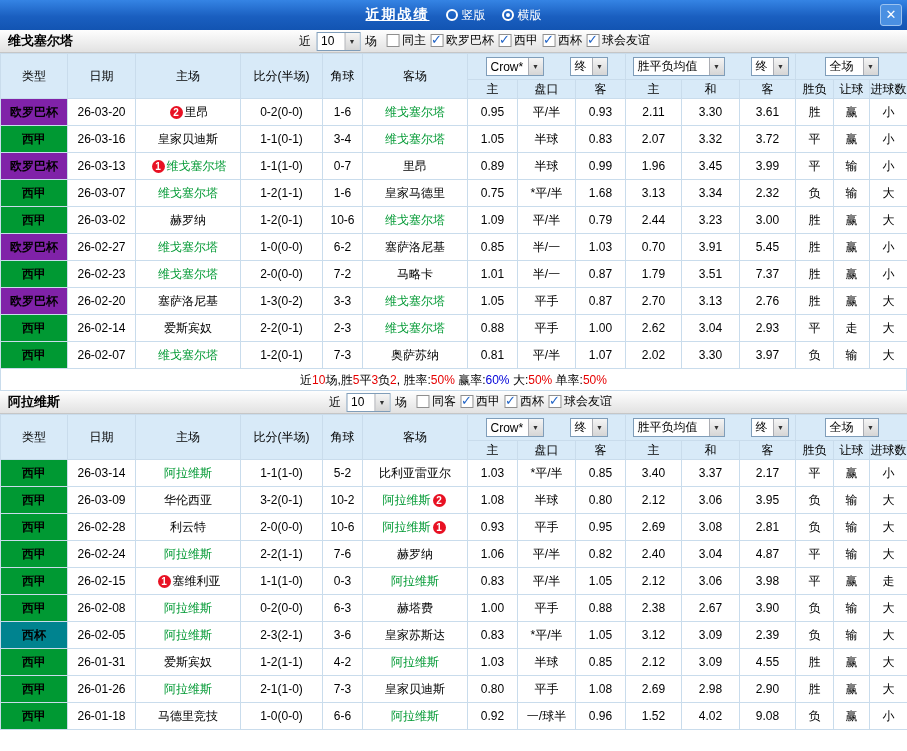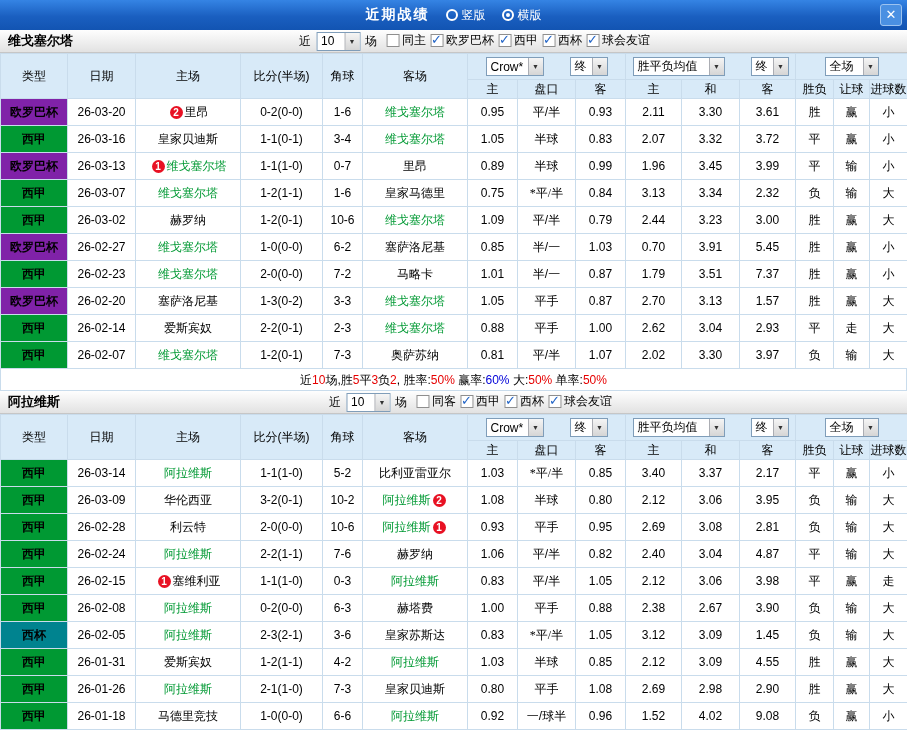--- a/index.html
+++ b/index.html
@@ -3,21 +3,21 @@
 <meta charset="utf-8">
 <style>
   * { box-sizing: border-box; margin: 0; padding: 0; }
   html,body { width: 907px; height: 751px; overflow: hidden; background: #fff;
     font-family: "Liberation Sans", "DejaVu Sans", sans-serif; }
 
   
   .titlebar { height: 30px; background: linear-gradient(180deg,#3584e4 0%,#1a5fc0 55%,#1254b2 100%);
     display: flex; align-items: center; position: relative; }
   .tb-center { display: flex; align-items: center; margin: 0 auto; gap: 16px; }
-  .tb-title { color: #fff; font-size: 14px; font-weight: bold; letter-spacing: 2px; }
+  .tb-title { color: #fff; font-size: 14px; font-weight: bold; letter-spacing: 2px; text-decoration: underline; }
   .radio-opt { display: inline-flex; align-items: center; gap: 4px; color: #fff; font-size: 12px; cursor: pointer; }
   .radio-icon { width: 12px; height: 12px; border: 2px solid #fff; border-radius: 50%; display: inline-block; position: relative; }
   .radio-opt.selected .radio-icon::after { content:""; position:absolute; left:2px; top:2px; width:4px; height:4px; border-radius:50%; background:#fff; }
   .close-btn { position: absolute; right: 5px; top: 4px; width: 22px; height: 22px; background: #4a90e2;
     border: 1px solid #9cc3f0; border-radius: 3px; color: #fff; font-size: 13px; font-weight: bold;
     text-align: center; line-height: 20px; cursor: pointer; }
 
   
   .section-header { height: 23px; background: linear-gradient(180deg,#fefefe,#e2e2e2);
     border-bottom: 1px solid #c6c6c6; display: flex; align-items: center; padding: 0 8px; position: relative; }
@@ -40,21 +40,21 @@
   .grid thead th { background: #d8eaf8; font-weight: normal; color: #000; }
   .dd-row th { height: 26px; }
   .sub-row th { height: 19px; }
   .grid td { height: 27px; color: #000; background: #fff; }
   .dd-wrap { display: flex; align-items: flex-end; justify-content: center; gap: 26px; }
   .sel-src { width: 58px; } .sel-fin { width: 38px; } .sel-avg { width: 92px; } .sel-scope { width: 54px; }
 
   .type-cell { color: #fff; font-weight: bold; }
   .focus { color: #009933; }
   .score-cell { color: #e60000; }
-  .hcap-red { color: #e60000; font-family: Liberation Serif, serif; }
+  .hcap-red { color: #e60000; }
   .badge { display: inline-block; min-width: 13px; height: 13px; line-height: 13px; background: #e81123;
     color: #fff; border-radius: 50%; font-size: 10px; font-weight: bold; margin: 0 2px; vertical-align: middle; }
   .c-red { color: #e60000; } .c-green { color: #009933; } .c-blue { color: #0000d8; } .c-black { color: #000; }
 
   .summary { height: 22px; line-height: 22px; text-align: center; font-size: 12px;
     border: 1px solid #c9dcec; border-top: none; background: #fff; }
 </style>
 </head>
 <body>
 
@@ -229,21 +229,21 @@
           </tr>
           <tr>
             <td class="type-cell" style="background: rgb(0, 153, 51);">西甲</td>
             <td>26-03-07</td>
             <td class="team-cell"><span class="focus">维戈塞尔塔</span></td>
             <td class="score-cell">1-2(1-1)</td>
             <td>1-6</td>
             <td class="team-cell"><span>皇家马德里</span></td>
             <td>0.75</td>
             <td class="hcap-red">*平/半</td>
-            <td>0.84</td>
+            <td>1.68</td>
             <td>3.13</td>
             <td>3.34</td>
             <td>2.32</td>
             <td class="res c-red">负</td>
             <td class="res c-green">输</td>
             <td class="res c-red">大</td>
           </tr>
           <tr>
             <td class="type-cell" style="background: rgb(0, 153, 51);">西甲</td>
             <td>26-03-02</td>
@@ -300,21 +300,21 @@
             <td>26-02-20</td>
             <td class="team-cell"><span>塞萨洛尼基</span></td>
             <td class="score-cell">1-3(0-2)</td>
             <td>3-3</td>
             <td class="team-cell"><span class="focus">维戈塞尔塔</span></td>
             <td>1.05</td>
             <td>平手</td>
             <td>0.87</td>
             <td>2.70</td>
             <td>3.13</td>
-            <td>1.57</td>
+            <td>2.76</td>
             <td class="res c-red">胜</td>
             <td class="res c-red">赢</td>
             <td class="res c-red">大</td>
           </tr>
           <tr>
             <td class="type-cell" style="background: rgb(0, 153, 51);">西甲</td>
             <td>26-02-14</td>
             <td class="team-cell"><span>爱斯宾奴</span></td>
             <td class="score-cell">2-2(0-1)</td>
             <td>2-3</td>
@@ -557,21 +557,21 @@
             <td>26-02-05</td>
             <td class="team-cell"><span class="focus">阿拉维斯</span></td>
             <td class="score-cell">2-3(2-1)</td>
             <td>3-6</td>
             <td class="team-cell"><span>皇家苏斯达</span></td>
             <td>0.83</td>
             <td class="hcap-red">*平/半</td>
             <td>1.05</td>
             <td>3.12</td>
             <td>3.09</td>
-            <td>1.45</td>
+            <td>2.39</td>
             <td class="res c-red">负</td>
             <td class="res c-green">输</td>
             <td class="res c-red">大</td>
           </tr>
           <tr>
             <td class="type-cell" style="background: rgb(0, 153, 51);">西甲</td>
             <td>26-01-31</td>
             <td class="team-cell"><span>爱斯宾奴</span></td>
             <td class="score-cell">1-2(1-1)</td>
             <td>4-2</td>

